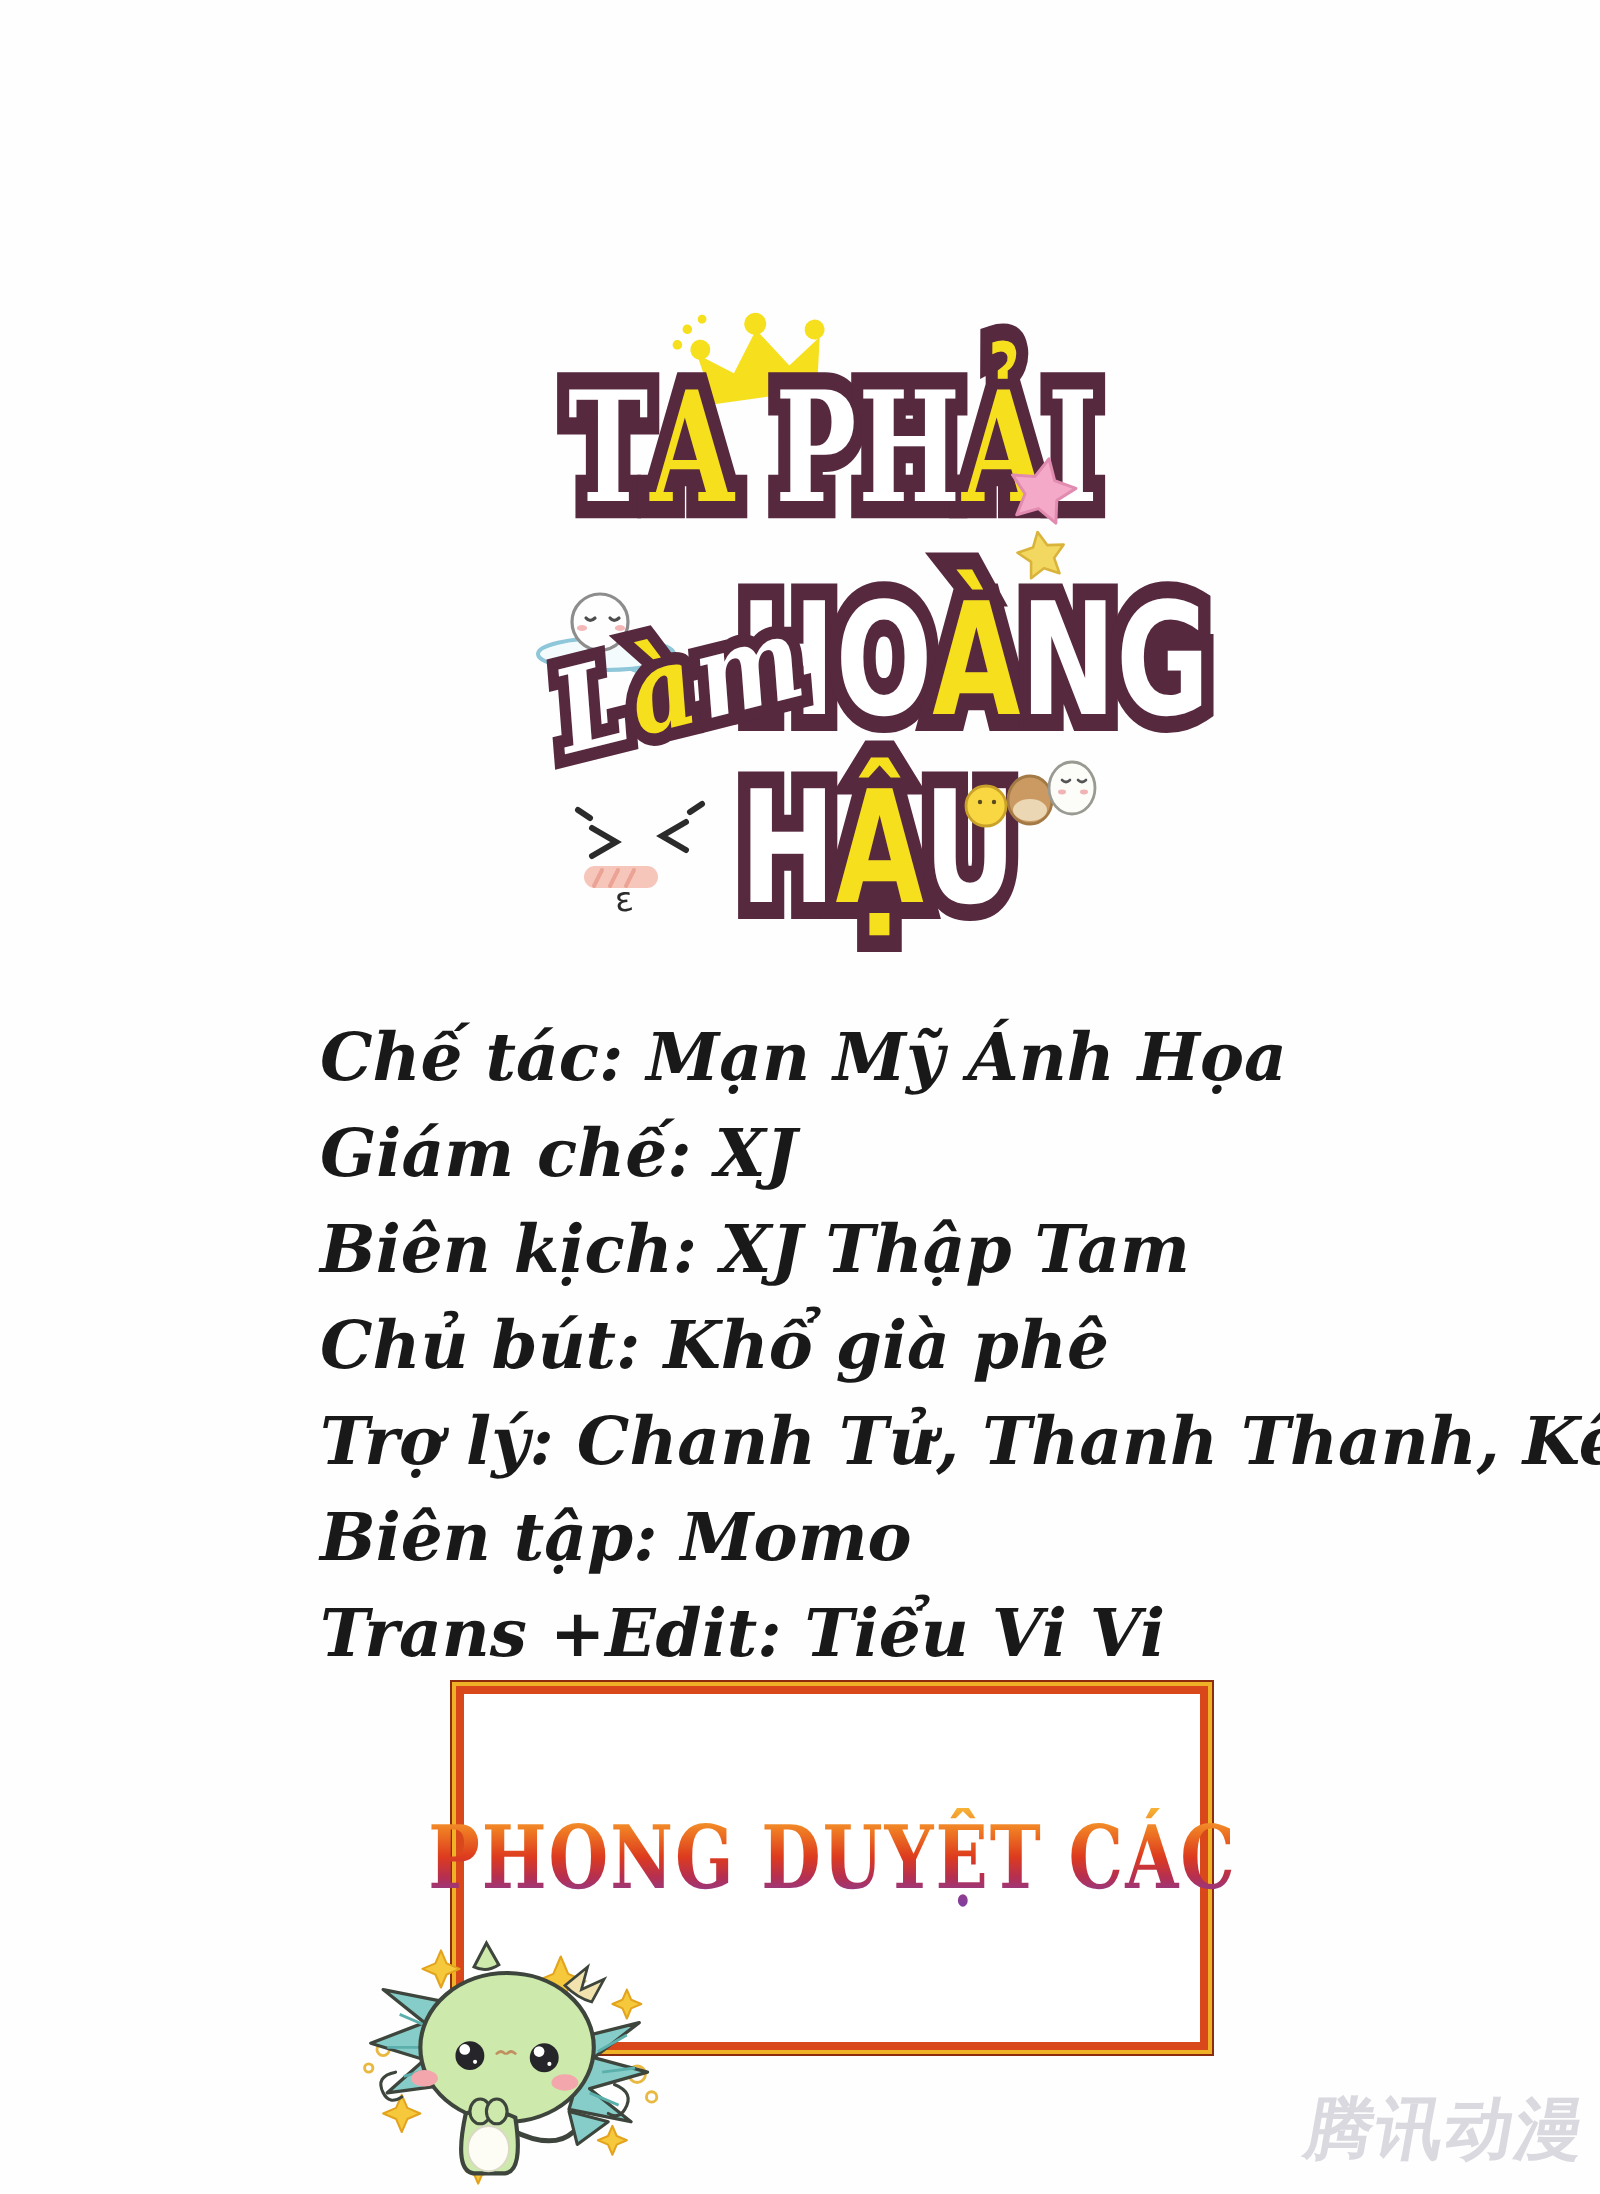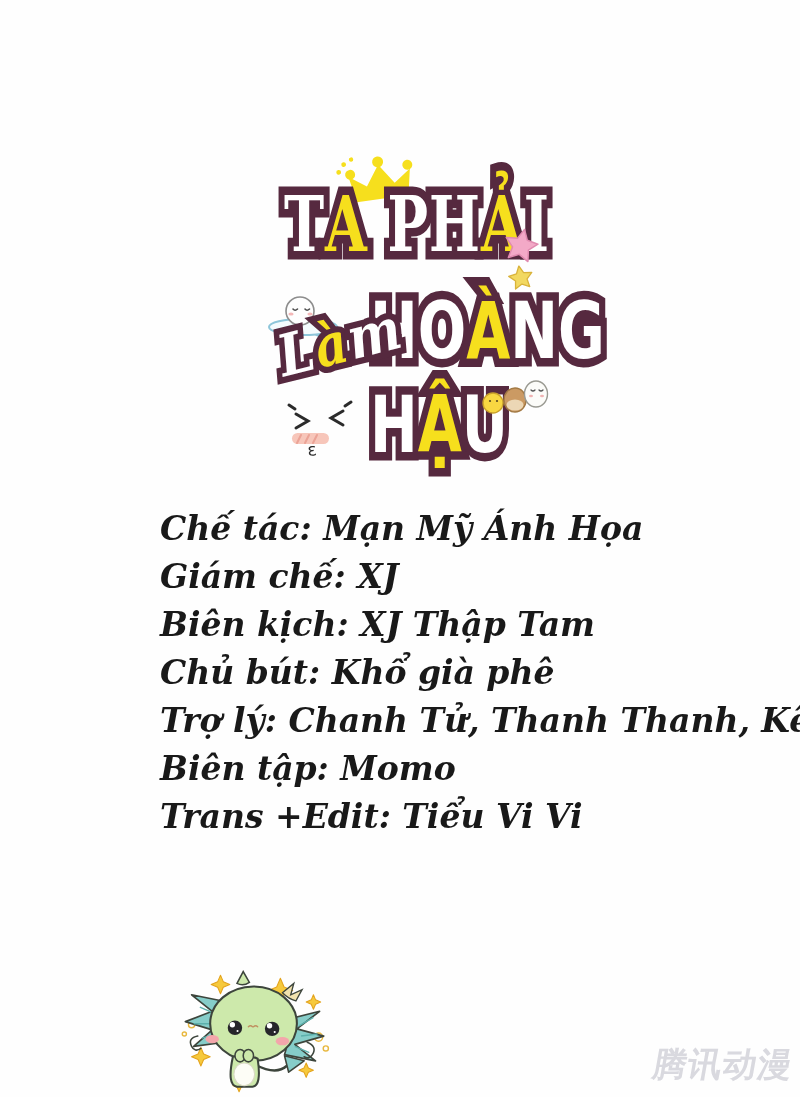--- a/index.html
+++ b/index.html
@@ -143,20 +143,23 @@
   <div class="credits">
     <div>Chế tác: Mạn Mỹ Ánh Họa</div>
     <div>Giám chế: XJ</div>
     <div>Biên kịch: XJ Thập Tam</div>
     <div>Chủ bút: Khổ già phê</div>
     <div>Trợ lý: Chanh Tử, Thanh Thanh, Kê Sí</div>
     <div>Biên tập: Momo</div>
     <div>Trans +Edit: Tiểu Vi Vi</div>
   </div>
 
+  <div class="studio-box">
+    <div class="box-label">PHONG DUYỆT CÁC</div>
+  </div>
 
   <svg class="mascot" width="155" height="127" viewBox="0 0 150 123">
 
     <g fill="#f6c93c" stroke="#e3a31d" stroke-width="1" stroke-linejoin="round">
       <polygon points="44,5 46.7,11.3 53,14 46.7,16.7 44,23 41.3,16.7 35,14 41.3,11.3"></polygon>
       <polygon points="102,8 105.6,16.4 114,20 105.6,23.6 102,32 98.4,23.6 90,20 98.4,16.4"></polygon>
       <polygon points="134,24 136.1,28.9 141,31 136.1,33.1 134,38 131.9,33.1 127,31 131.9,28.9"></polygon>
       <polygon points="25,75 27.7,81.3 34,84 27.7,86.7 25,93 22.3,86.7 16,84 22.3,81.3"></polygon>
       <polygon points="127,90 129.1,94.9 134,97 129.1,99.1 127,104 124.9,99.1 120,97 124.9,94.9"></polygon>
       <polygon points="62,106 63.8,110.2 68,112 63.8,113.8 62,118 60.2,113.8 56,112 60.2,110.2"></polygon>

